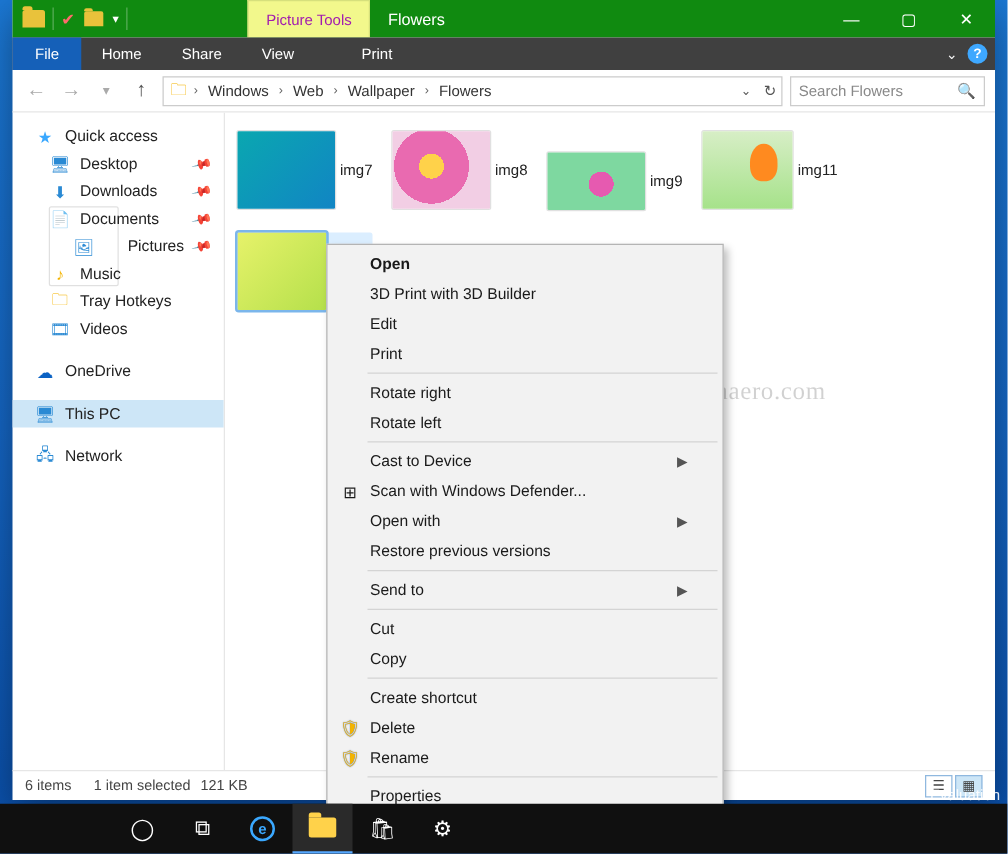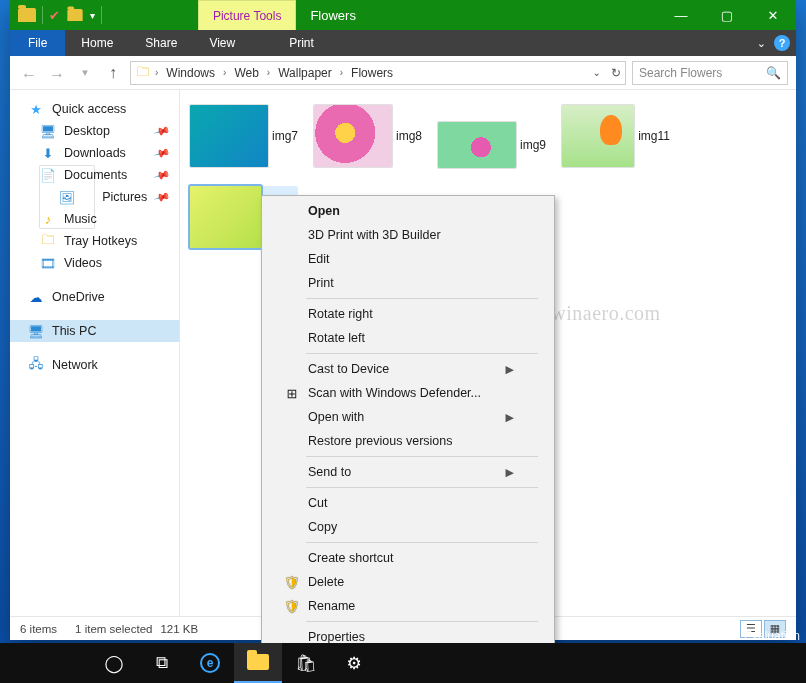--- a/index.html
+++ b/index.html
@@ -64,21 +64,21 @@
   .pic.p10{background:radial-gradient(circle at 50% 50%, #e83a2a 0 12px, #0b1b0b 12px 100%);}
   .pic.p11{background:linear-gradient(180deg,#d7eec6,#a6e28a);position:relative;}
   .pic.p11:after{content:'';position:absolute;left:38px;top:10px;width:22px;height:30px;background:#ff8a1f;border-radius:50% 50% 40% 40%;}
   .pic.p12{background:linear-gradient(135deg,#e6f26a,#b5e04b);}
   
   .status{height:24px;border-top:1px solid #e6e6e6;display:flex;align-items:center;font-size:11.5px;color:#444;padding:0 10px;gap:18px;}
   .status .view-btns{margin-left:auto;display:flex;gap:2px;}
   .view-btn{width:22px;height:18px;border:1px solid #8fb8df;display:flex;align-items:center;justify-content:center;font-size:11px;}
   .view-btn.active{background:#cde6f7;}
   
-  .ctx{position:absolute;left:261px;top:195px;width:294px;background:#f2f2f2;border:1px solid #b4b4b4;box-shadow:3px 3px 6px rgba(0,0,0,.25);font-size:12.5px;color:#1a1a1a;padding:3px 14px;}
+  .ctx{position:absolute;left:261px;top:195px;width:318px;background:#f2f2f2;border:1px solid #b4b4b4;box-shadow:3px 3px 6px rgba(0,0,0,.25);font-size:12.5px;color:#1a1a1a;padding:3px 2px;}
   .ctx .mi{height:24px;display:flex;align-items:center;padding:0 26px 0 32px;position:relative;cursor:default;}
   .ctx .mi.hover{background:#d9eaf9;border:1px solid #a6cdec;padding:0 25px 0 31px;height:24px;}
   .ctx .mi.bold{font-weight:600;}
   .ctx .mi .sub{margin-left:auto;color:#555;font-size:11px;}
   .ctx .sep{height:1px;background:#d4d4d4;margin:3px 2px 3px 30px;}
   .ctx .mi .mico{position:absolute;left:7px;width:18px;height:18px;display:flex;align-items:center;justify-content:center;font-size:13px;}
   .shield{color:#f4b400;text-shadow:0 0 1px #2a5caa;}
   
   .eval{position:absolute;right:6px;bottom:40px;color:#fff;font-size:12px;opacity:.9;}
   

